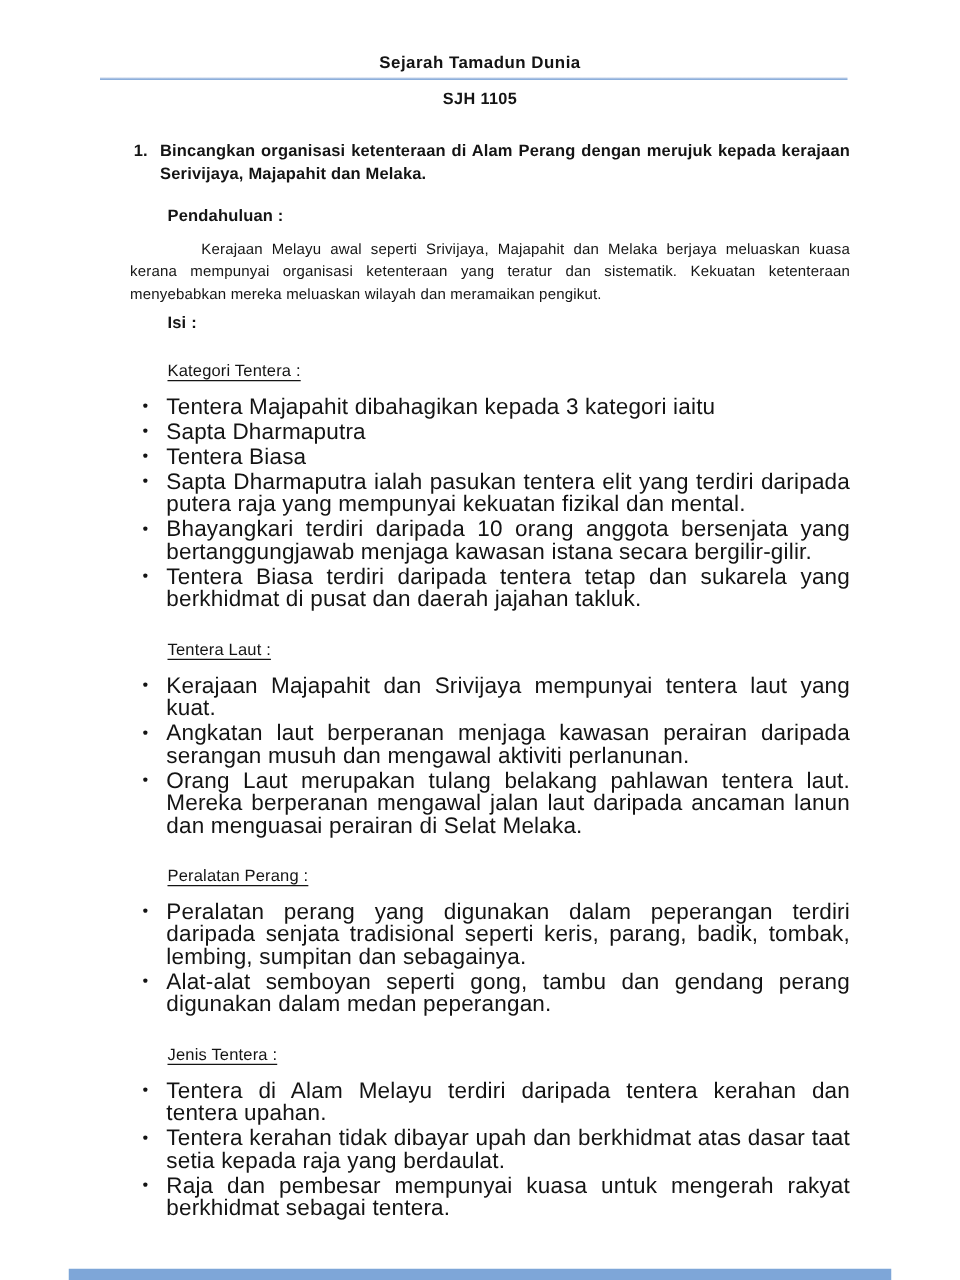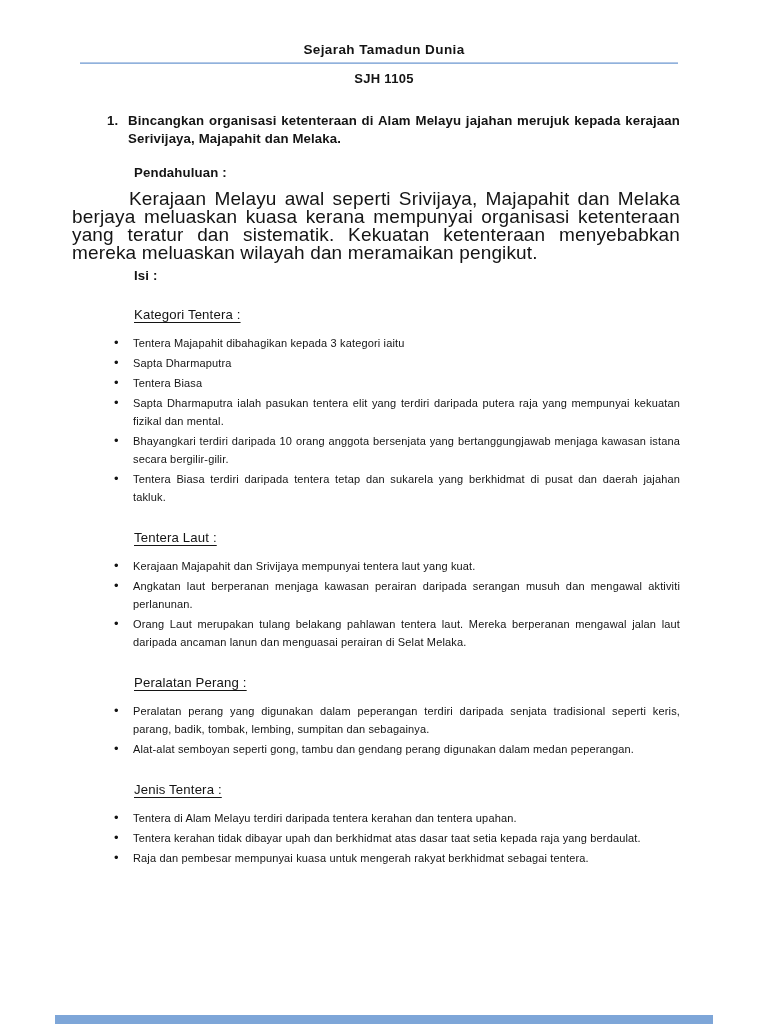--- a/index.html
+++ b/index.html
@@ -44,40 +44,40 @@
   }
   .q-num{width:21px;flex:0 0 21px;}
   .q-text{flex:1;text-align:justify;}
   
   .label{
     margin:17px 0 0 134px;
     font-size:13.2px;font-weight:700;letter-spacing:.15px;
   }
   .label.isi{margin-top:6px;}
   .para{
-    margin:10px 88px 0 72px;
-    font-size:19px;line-height:18px;
+    margin:10px 88px 0 104px;
+    font-size:12px;line-height:18px;
     text-align:justify;text-indent:57px;
     letter-spacing:.15px;
   }
   
   .section-heading{
     margin:24px 0 0 134px;
     font-size:13.2px;letter-spacing:.15px;
     text-decoration:underline;
     text-underline-offset:3px;
   }
   ul.bullets{
     list-style:none;
     margin:12px 0 0 0;padding:0;
   }
   ul.bullets li{
     position:relative;
     margin:0 88px 2px 133px;
-    font-size:11px;line-height:18px;
+    font-size:18px;line-height:18px;
     text-align:justify;
     letter-spacing:.15px;
   }
   ul.bullets li::before{
     content:"\2022";
     position:absolute;
     left:-19px;top:0;
     font-size:13px;line-height:18px;
     color:var(--ink);
   }
@@ -95,21 +95,21 @@
 <div class="page">
 
   <div class="header">
     <div class="title">Sejarah Tamadun Dunia</div>
     <div class="rule"></div>
     <div class="subtitle">SJH 1105</div>
   </div>
 
   <div class="q-row">
     <span class="q-num">1.</span>
-    <span class="q-text">Bincangkan organisasi ketenteraan di Alam Melayu jajahan merujuk kepada kerajaan Serivijaya, Majapahit dan Melaka.</span>
+    <span class="q-text">Bincangkan organisasi ketenteraan di Alam Perang dengan merujuk kepada kerajaan Serivijaya, Majapahit dan Melaka.</span>
   </div>
 
   <div class="label">Pendahuluan :</div>
 
   <p class="para">Kerajaan Melayu awal seperti Srivijaya, Majapahit dan Melaka berjaya meluaskan kuasa kerana mempunyai organisasi ketenteraan yang teratur dan sistematik. Kekuatan ketenteraan menyebabkan mereka meluaskan wilayah dan meramaikan pengikut.</p>
 
   <div class="label isi">Isi :</div>
 
   <div class="section">
     <div class="section-heading">Kategori Tentera :</div>

